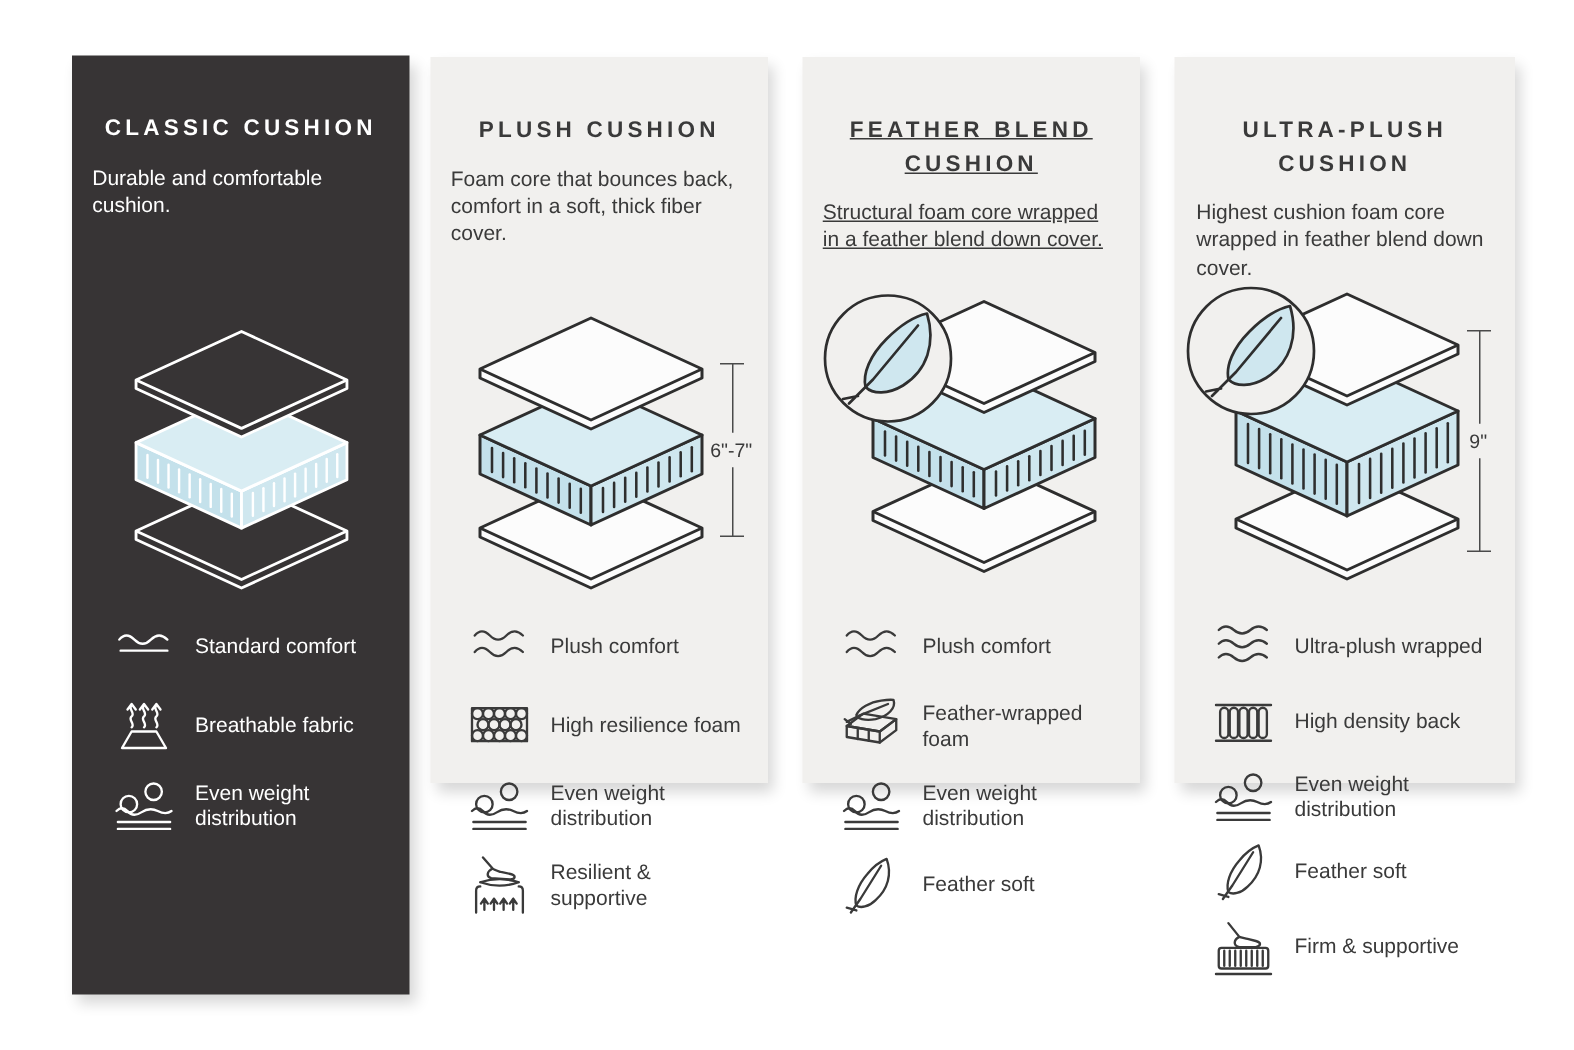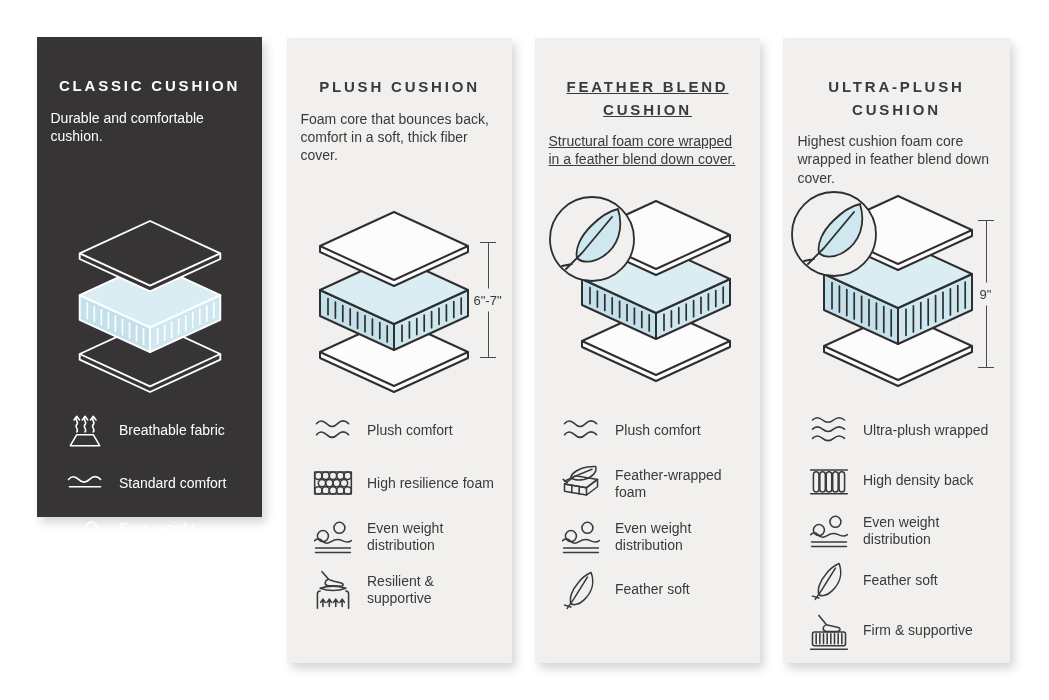--- a/index.html
+++ b/index.html
@@ -1,21 +1,21 @@
 <!DOCTYPE html>
 <html><head>
 <meta charset="utf-8">
 <style>
   html,body{margin:0;padding:0;background:#ffffff;}
   body{font-family:"Liberation Sans","DejaVu Sans",sans-serif;}
   .stage{position:relative;width:1049px;height:700px;background:#ffffff;overflow:hidden;}
-  .col{position:absolute;top:38px;height:625px;width:225px;box-shadow:4px 6px 9px rgba(0,0,0,0.16);}
+  .col{position:absolute;top:38px;height:484px;width:225px;box-shadow:4px 6px 9px rgba(0,0,0,0.16);}
   .col--dark{background:#373435;color:#ffffff;}
   .col--light{background:#f1f0ee;color:#3a3a3a;}
-  .col1{left:37px;top:37px;height:480px;}
+  .col1{left:48px;top:37px;height:626px;}
   .col2{left:287px;}
   .col3{left:535px;text-decoration:underline;}
   .col4{left:783px;width:227px;}
   .col-title{margin:38px 10px 0;text-align:center;font-size:15px;font-weight:bold;letter-spacing:2.8px;line-height:1.5;}
   .col-desc{margin:11px auto 0;max-width:198px;font-size:14px;line-height:1.32;}
   .illus{position:absolute;left:50%;transform:translateX(-50%);}
   .col1 .illus{top:178px;}
   .col2 .illus{top:168px;}
   .col3 .illus{top:157px;}
   .col4 .illus{top:152px;}
@@ -172,32 +172,32 @@
             <line x1="167.2" y1="92.12432432432433" x2="167.2" y2="108.12432432432433"></line>
           </g>
         <path class="slab" d="M100,6 L174,40 L174,46 L100,80 L26,46 L26,40 Z"></path>
         <path class="edge" d="M26,40 L100,74 L174,40"></path>
       </svg>
     </div>
     <div class="features">
       <div class="feat">
         <span class="fic">
             <svg viewBox="0 0 48 48">
+              <use href="#i-wave1"></use>
+            </svg>
+          </span>
+        <span class="flabel">Standard comfort</span>
+      </div>
+      <div class="feat">
+        <span class="fic">
+            <svg viewBox="0 0 48 48">
               <use href="#i-breath"></use>
             </svg>
           </span>
         <span class="flabel">Breathable fabric</span>
-      </div>
-      <div class="feat">
-        <span class="fic">
-            <svg viewBox="0 0 48 48">
-              <use href="#i-wave1"></use>
-            </svg>
-          </span>
-        <span class="flabel">Standard comfort</span>
       </div>
       <div class="feat">
         <span class="fic">
             <svg viewBox="0 0 48 48">
               <use href="#i-even"></use>
             </svg>
           </span>
         <span class="flabel">Even weight distribution</span>
       </div>
     </div>

